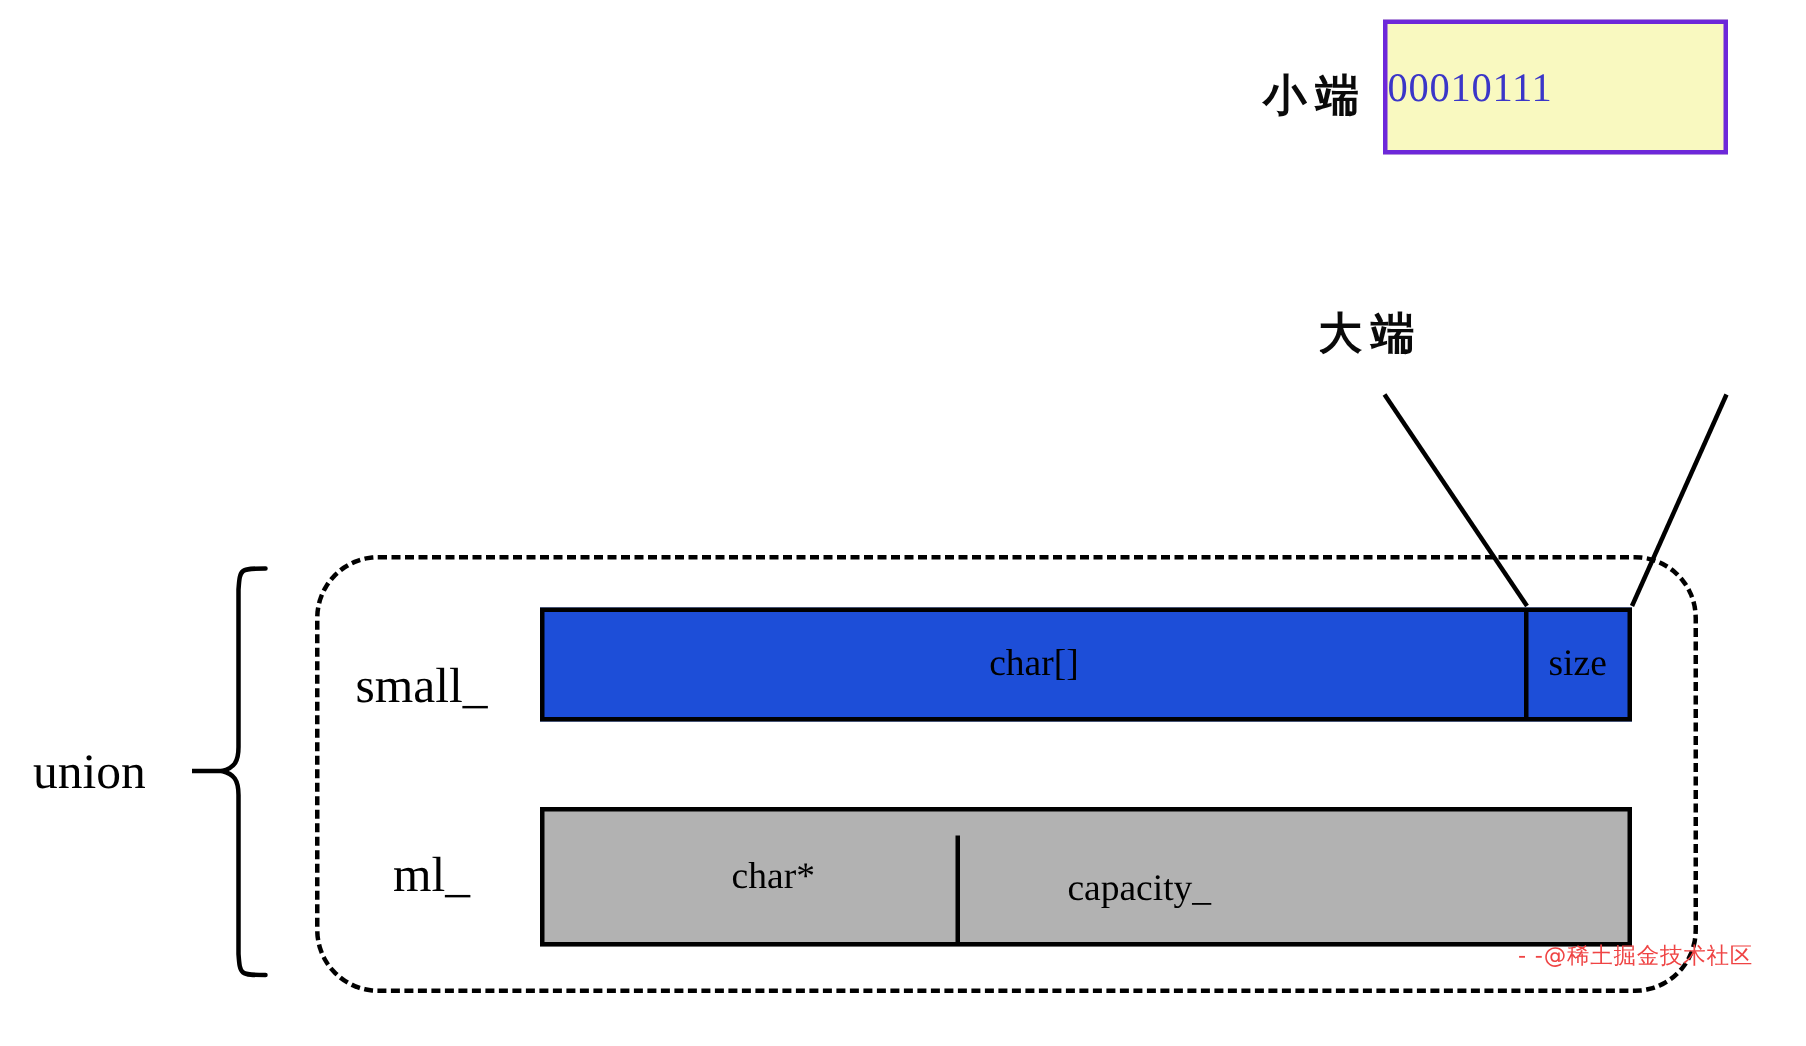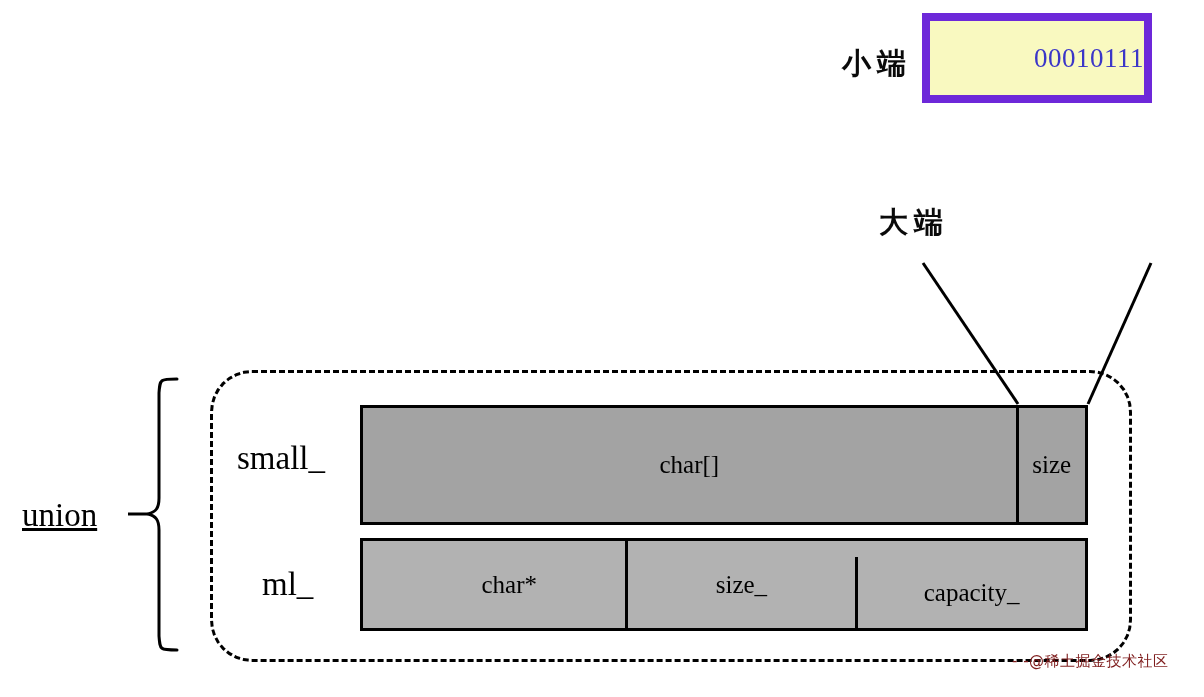--- a/index.html
+++ b/index.html
@@ -20,25 +20,25 @@
     position: absolute;
     left: 0; top: 0;
     width: 1204px;
     height: 697px;
   }
 
   
   .byte-box {
     position: absolute;
     background: #f9f9c0;
-    border: 8px solid #6d28d9;
+    border: 3px solid #6d28d9;
     box-sizing: border-box;
     display: flex;
     align-items: center;
-    justify-content: flex-end;
+    justify-content: flex-start;
     letter-spacing: 0.5px;
   }
   .byte-bits {
     font-size: 27px;
     font-family: "Liberation Serif", "DejaVu Serif", serif;
     white-space: pre;
     line-height: 1;
   }
   .bits-blue  { color: #3b36c8; }
   .bits-red   { color: #e8401c; }
@@ -67,21 +67,20 @@
     background: transparent;
   }
 
   #union-label {
     position: absolute;
     left: 22px;
     top: 497px;
     font-size: 33px;
     color: #000;
     white-space: nowrap;
-    text-decoration: underline;
   }
 
   .row-label {
     position: absolute;
     font-size: 33px;
     white-space: nowrap;
     color: #000;
   }
   #label-small { left: 237px; top: 440px; }
   #label-ml    { left: 262px; top: 566px; }
@@ -97,40 +96,40 @@
     box-sizing: border-box;
     display: flex;
     align-items: center;
     justify-content: center;
     font-size: 25px;
     color: #000;
     white-space: nowrap;
   }
   .mem-cell + .mem-cell { border-left: 3px solid #000000; }
 
-  #row-small { left: 360px; top: 405px; width: 728px; height: 120px; background: #a3a3a3; }
+  #row-small { left: 360px; top: 405px; width: 728px; height: 76px; background: #1d4ed8; }
   #row-ml    { left: 360px; top: 538px; width: 728px; height: 93px;  background: #b2b2b2; }
 
   
   #overlay {
     position: absolute;
     left: 0; top: 0;
     width: 1204px;
     height: 697px;
     pointer-events: none;
   }
 
   
   #watermark {
     position: absolute;
     left: 1012px;
-    top: 652px;
+    top: 628px;
     font-family: "DejaVu Sans", "Liberation Sans", sans-serif;
     font-size: 15px;
-    color: #7f1d1d;
+    color: #ef4444;
     white-space: nowrap;
     letter-spacing: 0.5px;
   }
 </style>
 </head>
 <body>
 
 <div id="diagram-root">
 
   <div class="endian-label" id="label-little" style="left:810px; top:44px;">小端</div>
@@ -164,19 +163,18 @@
   <div class="row-label" id="label-small">small_</div>
   <div class="row-label" id="label-ml">ml_</div>
 
   <div class="mem-row" id="row-small">
     <div class="mem-cell" style="width:658px;">char[]</div>
     <div class="mem-cell" style="width:70px;">size</div>
   </div>
 
   <div class="mem-row" id="row-ml">
     <div class="mem-cell" style="width:243px;margin-left:31px;">char*</div>
-    <div class="mem-cell" style="width:243px;">size_</div>
     <div class="mem-cell" style="width:242px;margin-top:16px;">capacity_</div>
   </div>
 
   <div id="watermark">- -@稀土掘金技术社区</div>
 
 </div>
 
 </body></html>

